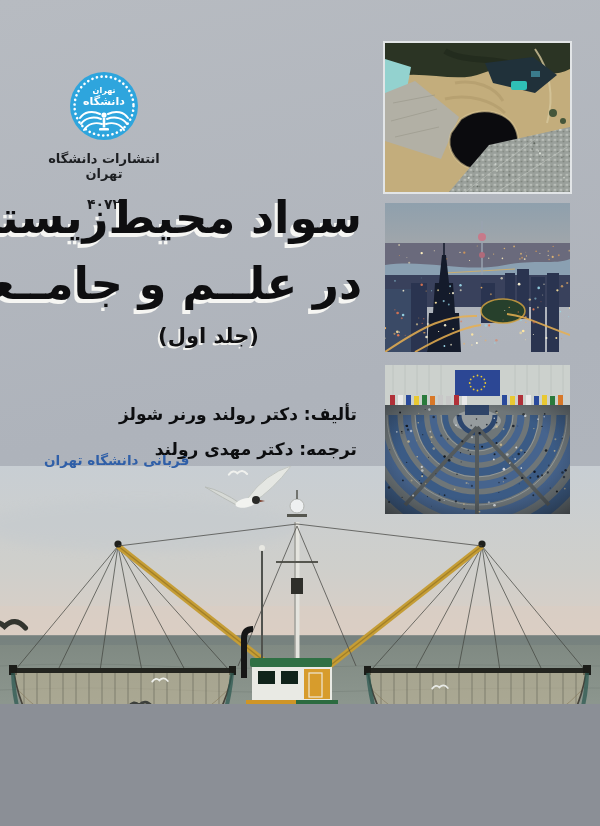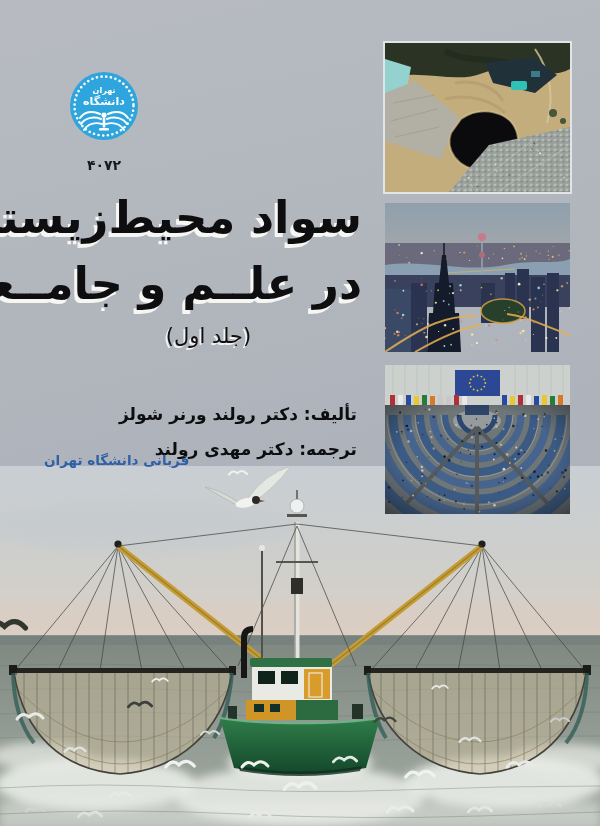--- a/index.html
+++ b/index.html
@@ -1,32 +1,32 @@
 <!DOCTYPE html>
 <html lang="fa"><head>
 <meta charset="utf-8">
 <style>
   html,body{margin:0;padding:0;background:#8b8f96;}
   .cover{
-    position:relative;width:600px;height:826px;overflow:hidden;
+    position:relative;width:600px;height:704px;overflow:hidden;
     background:linear-gradient(168deg,#b7bbc1 0%,#aeb3bb 55%,#b1b6bd 100%);
     font-family:"DejaVu Sans",sans-serif;
   }
   
   .publisher{position:absolute;left:44px;top:70px;width:120px;text-align:center;z-index:4;}
   .logo{display:block;margin:0 auto;}
   .imprint{margin-top:9px;font-size:13px;font-weight:600;color:#1d1f22;direction:rtl;}
   .pubcode{margin-top:15px;font-size:14px;font-weight:bold;color:#17181b;letter-spacing:3px;}
   
   .title-block{position:absolute;left:55px;right:238px;top:192px;text-align:center;z-index:4;direction:rtl;}
   .title-line{
     margin:0 0 14px 0;font-size:45px;font-weight:bold;color:#0e0e10;line-height:1.15;
     text-shadow:-3px 4px 0 #f6f6f3;white-space:nowrap;
   }
-  .volume{margin-top:12px;font-size:21px;font-weight:normal;color:#101012;text-shadow:-2px 2px 0 #f2f2ef;}
+  .volume{margin-top:12px;font-size:21px;font-weight:bold;color:#101012;text-shadow:-2px 2px 0 #f2f2ef;}
   
   .credits{position:absolute;right:243px;top:404px;text-align:right;z-index:4;direction:rtl;}
   .credit-line{margin:0 0 15px 0;font-size:17px;font-weight:bold;color:#0c0d0f;white-space:nowrap;}
   .affiliation{position:absolute;left:44px;top:452px;font-size:13.5px;font-weight:bold;color:#2f5fa8;z-index:4;direction:rtl;}
   
   .photos{position:absolute;left:385px;top:43px;width:185px;z-index:3;}
   .photo{display:block;width:185px;height:149px;margin:0;padding:0;}
   .photo svg{display:block;width:185px;height:149px;}
   .photo.first{box-shadow:0 0 0 2px #e2e5e7;}
   .gap1{height:11px;} .gap2{height:13px;}
@@ -237,20 +237,21 @@
           <path d="M33,49 C25,46 17,48 13,54"></path>
           <path d="M34,54 C27,52 20,54 16,60"></path>
         <path d="M40,44 C48,40 56,42 60,48"></path>
           <path d="M39,49 C47,46 55,48 59,54"></path>
           <path d="M38,54 C45,52 52,54 56,60"></path>
       </g>
       <circle cx="36" cy="45" r="2.6" fill="#ffffff"></circle>
       <rect x="34.7" y="47.5" width="2.6" height="10" fill="#ffffff"></rect>
       <rect x="31" y="58" width="10" height="2.6" rx="1.2" fill="#ffffff"></rect>
     </svg>
+    <div class="imprint" dir="rtl">انتشارات دانشگاه تهران</div>
     <div class="pubcode">۴۰۷۲</div>
   </div>
 
   <div class="title-block">
     <h1 class="title-line" dir="rtl">سواد محیط‌زیستی</h1>
     <h1 class="title-line" dir="rtl">در علــم و جامــعه</h1>
     <div class="volume" dir="rtl">(جلد اول)</div>
   </div>
 
   <div class="credits">

